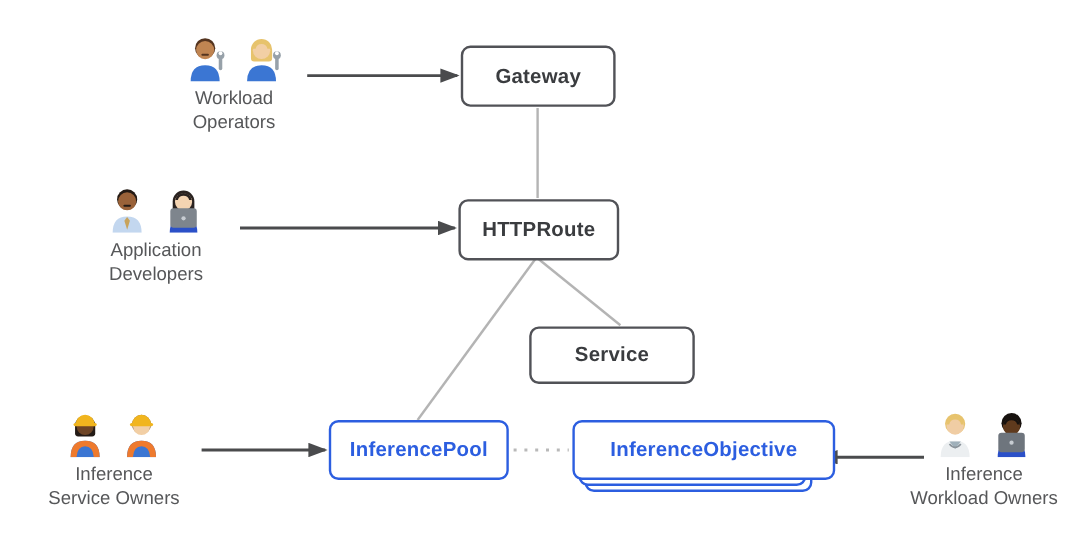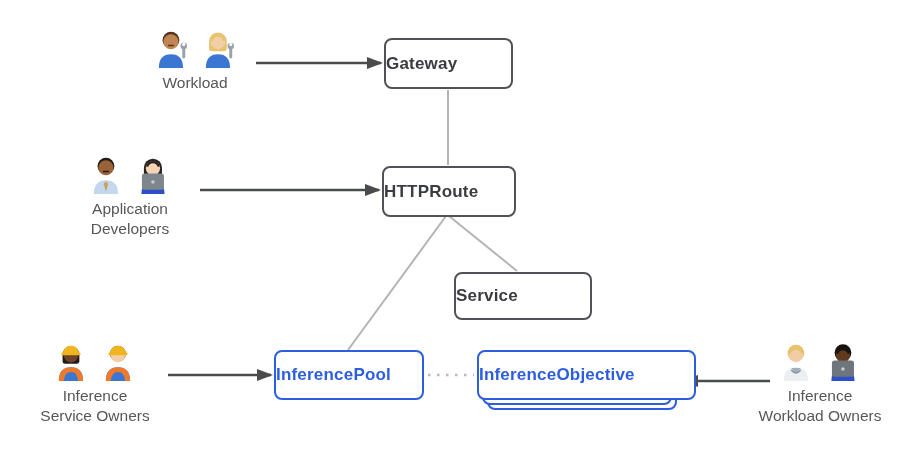--- a/index.html
+++ b/index.html
@@ -8,21 +8,21 @@
   }
   html,body{margin:0;padding:0;background:#fff;}
   body{font-family:"Liberation Sans","DejaVu Sans",sans-serif;}
   .diagram{position:relative;width:902px;height:457px;background:var(--bg);overflow:hidden;}
   .connectors{position:absolute;left:0;top:0;width:902px;height:457px;pointer-events:none;}
   .edge{stroke:var(--connector);stroke-width:2;fill:none;}
   .edge.dotted{stroke:#b9b9b9;stroke-width:2.6;stroke-dasharray:2.5 6.5;}
   .arrow{stroke:var(--arrow);stroke-width:2.4;fill:none;}
   .arrowhead-fill{fill:var(--arrow);}
   .node{position:absolute;background:#fff;border:2px solid var(--gray-border);border-radius:8px;
-        display:flex;align-items:center;font-weight:bold;font-size:17px;
+        display:flex;align-items:center;justify-content:center;font-weight:bold;font-size:17px;
         color:var(--gray-text);letter-spacing:.2px;box-sizing:border-box;}
   .node.blue{border-color:var(--accent);color:var(--accent);}
   .stack-layer{position:absolute;width:190px;height:50px;background:#fff;border:2px solid var(--accent);
         border-radius:8px;box-sizing:border-box;}
   .persona{position:absolute;width:190px;text-align:center;color:var(--persona-text);
         font-size:15.5px;line-height:20px;}
   .persona .icons{display:flex;justify-content:center;gap:5px;margin-bottom:5px;height:42px;}
   .persona .icons svg{display:block;}
 </style>
 </head>
@@ -47,21 +47,21 @@
     <line class="arrow" x1="168" y1="375" x2="271" y2="375" marker-end="url(#arrowhead)"></line>
     <line class="arrow" x1="770" y1="381" x2="684" y2="381" marker-end="url(#arrowhead)"></line>
   </svg>
 
   <div class="node" style="left:384px;top:38px;width:129px;height:51px;">
     <span>Gateway</span>
   </div>
   <div class="node" style="left:382px;top:166px;width:134px;height:51px;">
     <span>HTTPRoute</span>
   </div>
-  <div class="node" style="left:454px;top:272px;width:138px;height:48px;">
+  <div class="node" style="left:441px;top:272px;width:138px;height:48px;">
     <span>Service</span>
   </div>
   <div class="node blue" style="left:274px;top:350px;width:150px;height:50px;">
     <span>InferencePool</span>
   </div>
 
   <div class="stack-layer" style="left:487px;top:360px;"></div>
   <div class="stack-layer" style="left:482px;top:355px;"></div>
   <div class="node blue" style="left:477px;top:350px;width:219px;height:50px;">
     <span>InferenceObjective</span>
@@ -82,20 +82,21 @@
         <path d="M10.6 14.5 a8.4 8.4 0 0 1 16.8 0 v7 q0 2.6 -2.6 2.6 h-11.6 q-2.6 0 -2.6 -2.6 z" fill="#e7c36d"></path>
         <circle cx="19" cy="15.2" r="6.9" fill="#f2cfa5"></circle>
         <path d="M12.2 14 a6.8 6.8 0 0 1 13.6 0 h-2.1 a4.8 4.8 0 0 0 -9.4 0 z" fill="#e7c36d"></path>
         <path d="M7.5 40 q0 -13 11.5 -13 q11.5 0 11.5 13 z" fill="#3b76d3"></path>
         <circle cx="31.2" cy="19" r="3.1" fill="#97a1a9"></circle>
         <circle cx="31.2" cy="17.5" r="1.5" fill="#ffffff"></circle>
         <rect x="29.8" y="21" width="2.8" height="10" rx="1.4" fill="#97a1a9"></rect>
       </svg>
     </div>
     <div>Workload</div>
+    <div>Operators</div>
   </div>
 
   <div class="persona" style="left:35px;top:152px;">
     <div class="icons">
       <svg width="42" height="42" viewBox="0 0 40 40">
         <circle cx="19" cy="13.5" r="8" fill="#241a14"></circle>
         <circle cx="19" cy="15" r="7.2" fill="#9a6239"></circle>
         <rect x="16" y="17.8" width="6" height="1.6" rx="0.8" fill="#241a14"></rect>
         <path d="M7.5 40 q0 -13 11.5 -13 q11.5 0 11.5 13 z" fill="#c3d7ef"></path>
         <polygon points="19,27.5 21.2,30.5 19,37.5 16.8,30.5" fill="#c8a35b"></polygon>

